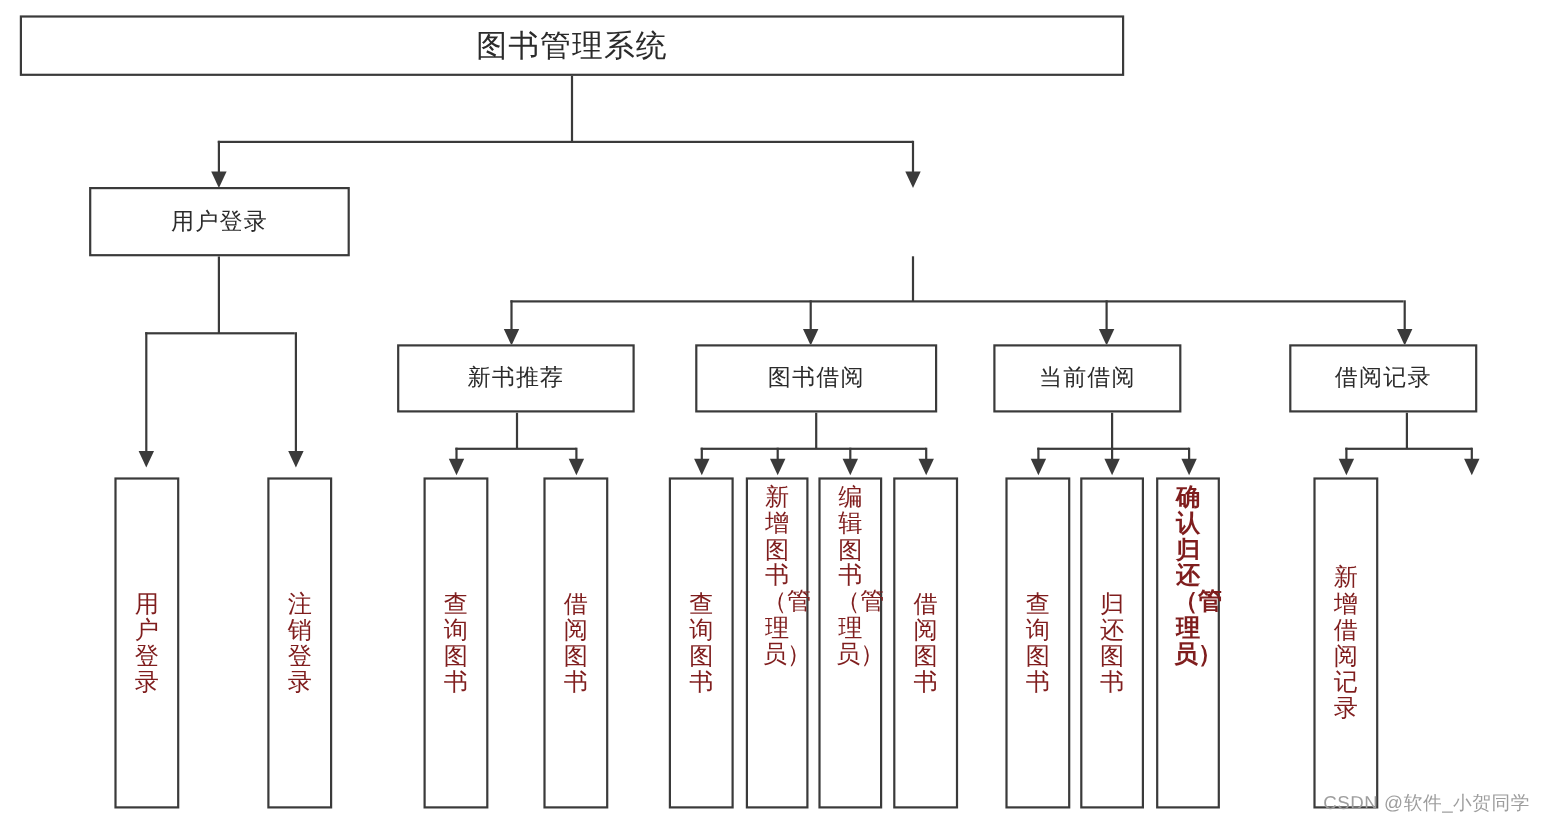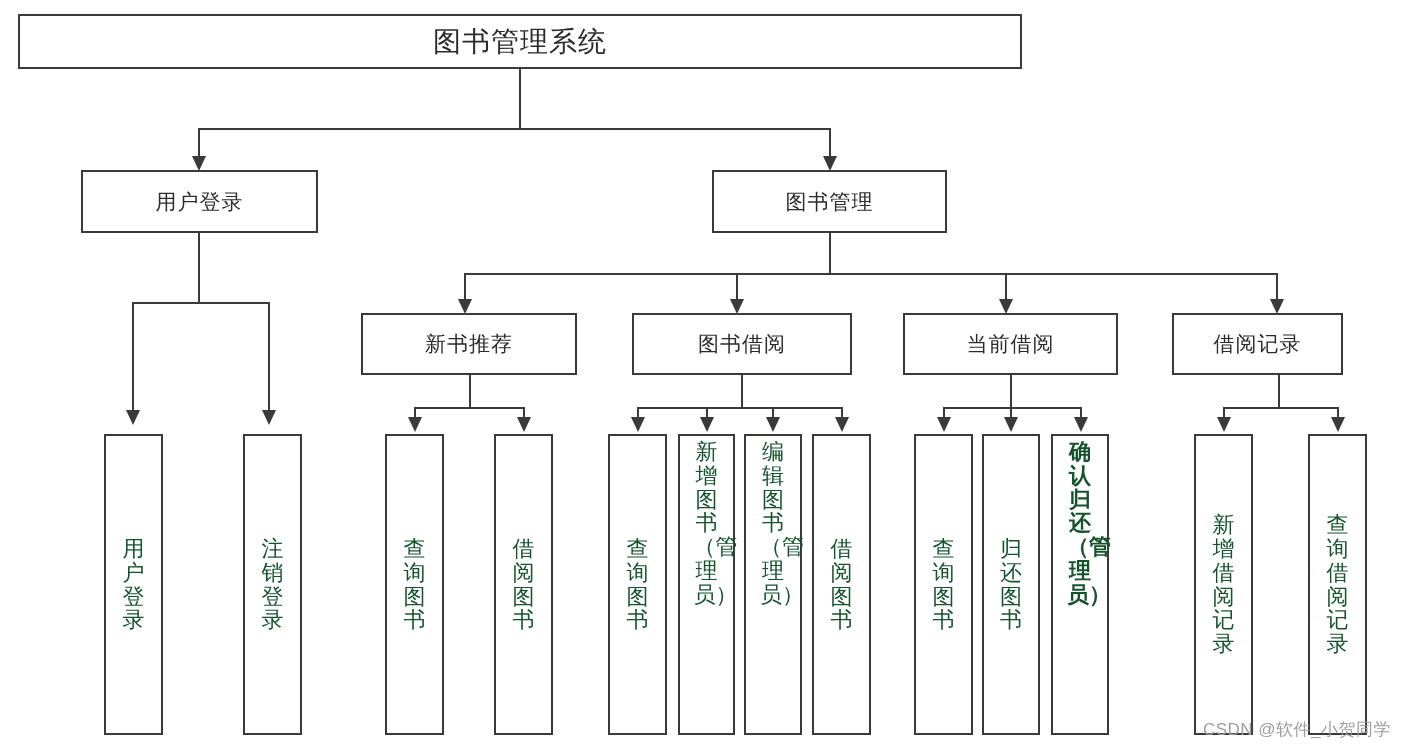--- a/index.html
+++ b/index.html
@@ -37,37 +37,37 @@
   #node-root{left:18px;top:14px;width:1004px;height:55px;}
   #node-root .label{font-size:28px;}
 
   
   #node-user-login{left:81px;top:170px;width:237px;height:63px;}
   #node-book-manage{left:712px;top:170px;width:235px;height:63px;}
 
   
   #node-new-rec{left:361px;top:313px;width:216px;height:62px;}
   #node-borrow{left:632px;top:313px;width:220px;height:62px;}
-  #node-current{left:903px;top:313px;width:215px;height:62px;}
+  #node-current{left:903px;top:313px;width:171px;height:62px;}
   #node-record{left:1172px;top:313px;width:171px;height:62px;}
 
   
   .leaf{
     position:absolute;
     box-sizing:border-box;
     background:#ffffff;
     border:2px solid #3a3a3a;
     z-index:3;
     display:flex;
     justify-content:center;
   }
   .leaf .vlabel{
     font-size:22px;
     line-height:1.08;
-    color:#14532d;
+    color:#7f1d1d;
     text-align:center;
     width:26px;
     word-break:break-all;
     user-select:none;
   }
   .leaf.mid .vlabel{margin-top:auto;margin-bottom:auto;}
   .leaf.top .vlabel{margin-top:4px;}
 
   
   .hline{position:absolute;background:#3a3a3a;height:2px;z-index:1;}
@@ -104,23 +104,20 @@
 
   <div class="vline" style="left:519px;top:69px;height:60px;"></div>
   <div class="hline" style="left:198px;top:128px;width:632px;"></div>
   <div class="vline" style="left:198px;top:128px;height:32px;"></div>
   <div class="vline" style="left:829px;top:128px;height:32px;"></div>
   <div class="arrow" style="left:192px;top:156px;"></div>
   <div class="arrow" style="left:823px;top:156px;"></div>
 
   <div class="node" id="node-user-login">
     <span class="label">用户登录</span>
-  </div>
-  <div class="node" id="node-book-manage">
-    <span class="label">图书管理</span>
   </div>
 
   <div class="vline" style="left:198px;top:233px;height:70px;"></div>
   <div class="hline" style="left:132px;top:302px;width:136px;"></div>
   <div class="vline" style="left:132px;top:302px;height:110px;"></div>
   <div class="vline" style="left:268px;top:302px;height:110px;"></div>
   <div class="arrow" style="left:126px;top:410px;"></div>
   <div class="arrow" style="left:262px;top:410px;"></div>
 
   <div class="vline" style="left:829px;top:233px;height:41px;"></div>
@@ -214,19 +211,16 @@
   <div class="leaf mid" style="left:982px;top:434px;width:58px;height:301px;justify-content:center;">
     <span class="vlabel">归还图书</span>
   </div>
   <div class="leaf top" style="left:1051px;top:434px;width:58px;height:301px;font-weight:bold;">
     <span class="vlabel">确认归还（管理员）</span>
   </div>
 
   <div class="leaf mid" style="left:1194px;top:434px;width:59px;height:301px;">
     <span class="vlabel">新增借阅记录</span>
   </div>
-  <div class="leaf mid" style="left:1308px;top:434px;width:59px;height:301px;">
-    <span class="vlabel">查询借阅记录</span>
-  </div>
 
   <div id="watermark">CSDN @软件_小贺同学</div>
 
 </div>
 
 </body></html>

